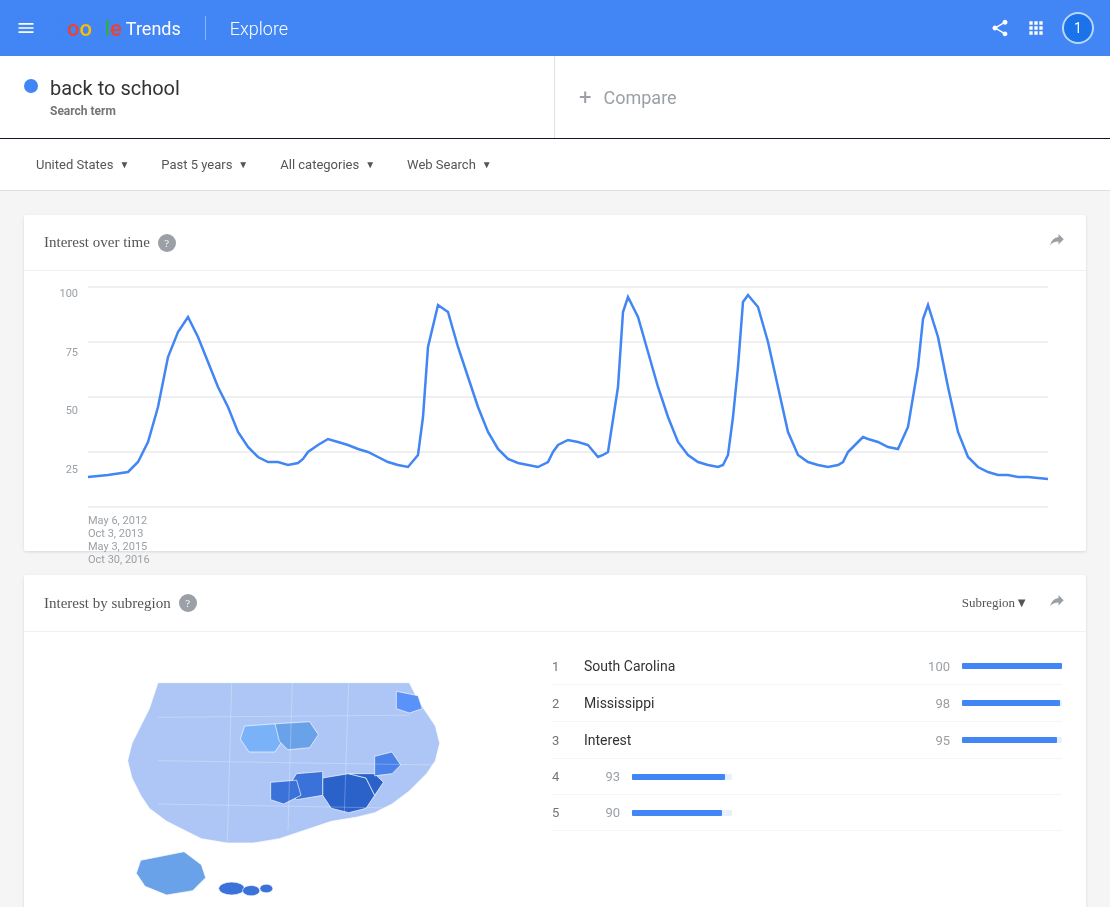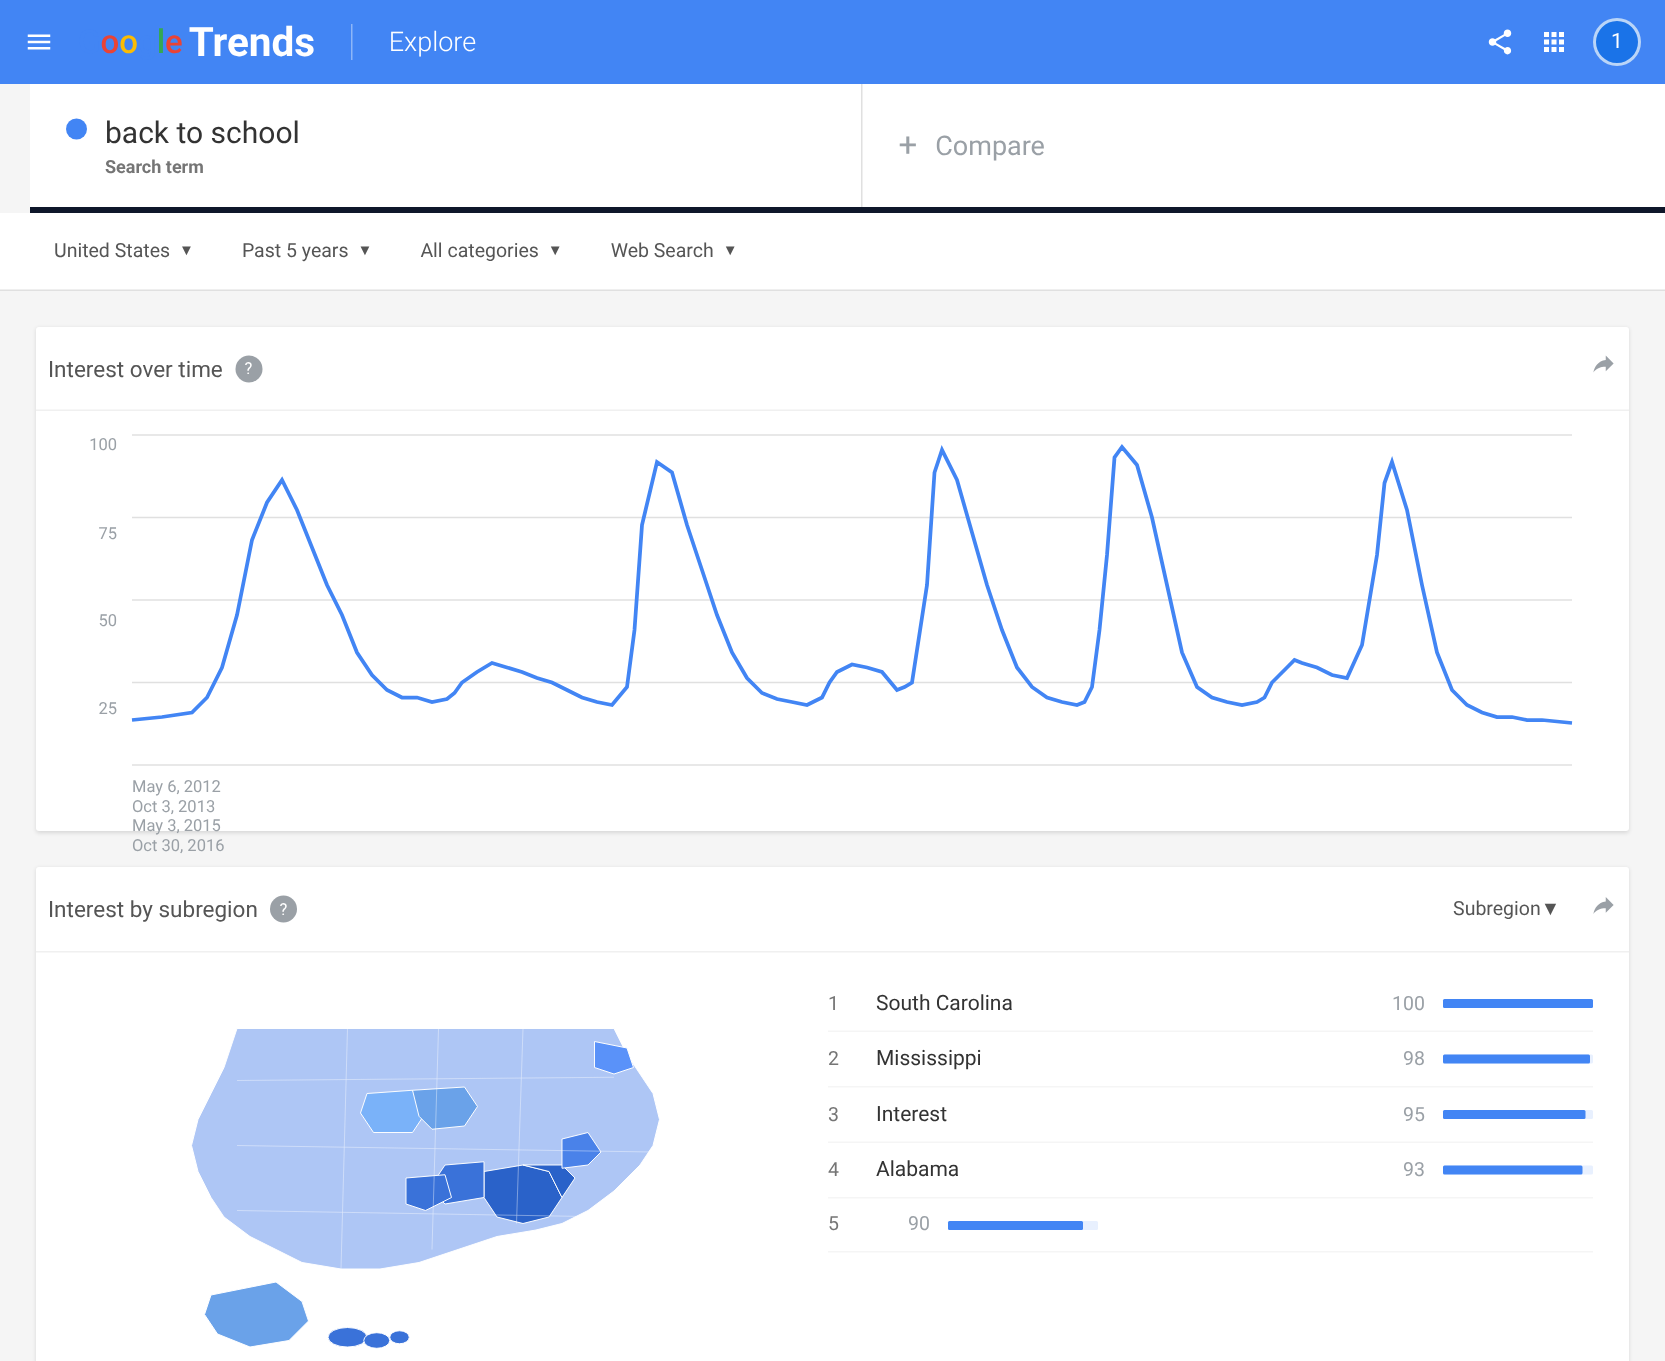--- a/index.html
+++ b/index.html
@@ -10,39 +10,38 @@
       background: #4285f4;
       height: 56px;
       display: flex;
       align-items: center;
       padding: 0 16px;
       gap: 16px;
     }
     .header-menu-icon { color: white; font-size: 20px; cursor: pointer; display: flex; align-items: center; }
     .header-logo { display: flex; align-items: center; gap: 4px; }
     .header-logo-google { font-size: 22px; font-weight: 500; color: white; }
-    .header-logo-trends { font-size: 27px; font-weight: 700; color: white; }
+    .header-logo-trends { font-size: 18px; font-weight: 400; color: white; }
     .header-divider { width: 1px; height: 24px; background: rgba(255,255,255,0.4); margin: 0 8px; }
     .header-explore { color: white; font-size: 18px; font-weight: 300; }
     .header-right { margin-left: auto; display: flex; align-items: center; gap: 16px; }
     .header-icon { color: white; cursor: pointer; font-size: 18px; display: flex; align-items: center; justify-content: center; }
     .header-avatar {
       width: 32px; height: 32px; border-radius: 50%;
       background: #1a73e8; border: 2px solid rgba(255,255,255,0.7);
       color: white; display: flex; align-items: center; justify-content: center;
       font-size: 14px; cursor: pointer;
     }
 
     
     .search-area {
       background: white;
-      border-bottom: 4px solid #0f172a;
+      border-bottom: 1px solid #0f172a;
       display: flex;
       min-height: 80px;
-      margin-left: 20px;
     }
     .search-term-box {
       flex: 0 0 555px;
       padding: 20px 24px;
       border-right: 1px solid #e0e0e0;
       display: flex;
       align-items: flex-start;
       gap: 12px;
     }
     .search-dot {
@@ -85,25 +84,26 @@
     .main-content { padding: 24px; max-width: 1110px; margin: 0 auto; }
 
     
     .card {
       background: white;
       border-radius: 2px;
       box-shadow: 0 1px 3px rgba(0,0,0,0.12);
       margin-bottom: 24px;
     }
     .card-header {
-      padding: 16px 8px;
+      padding: 16px 20px;
       display: flex;
       align-items: center;
       justify-content: space-between;
       border-bottom: 1px solid #f0f0f0;
+      font-family: Liberation Serif, serif;
     }
     .card-title {
       font-size: 15px; color: #555; font-weight: 400;
       display: flex; align-items: center; gap: 8px;
     }
     .help-icon {
       width: 18px; height: 18px; border-radius: 50%;
       background: #9aa0a6; color: white;
       display: flex; align-items: center; justify-content: center;
       font-size: 11px; cursor: pointer;
@@ -465,21 +465,20 @@
         <div class="ranking-row">
           <span class="rank-num">3</span>
           <span class="rank-name">Interest</span>
           <span class="rank-value">95</span>
           <div class="rank-bar-container">
             <div class="rank-bar" style="width: 95%;"></div>
           </div>
         </div>
         <div class="ranking-row">
           <span class="rank-num">4</span>
-          <span class="rank-name">Alabama</span>
           <span class="rank-value">93</span>
           <div class="rank-bar-container">
             <div class="rank-bar" style="width: 93%;"></div>
           </div>
         </div>
         <div class="ranking-row">
           <span class="rank-num">5</span>
           <span class="rank-value">90</span>
           <div class="rank-bar-container">
             <div class="rank-bar" style="width: 90%;"></div>

